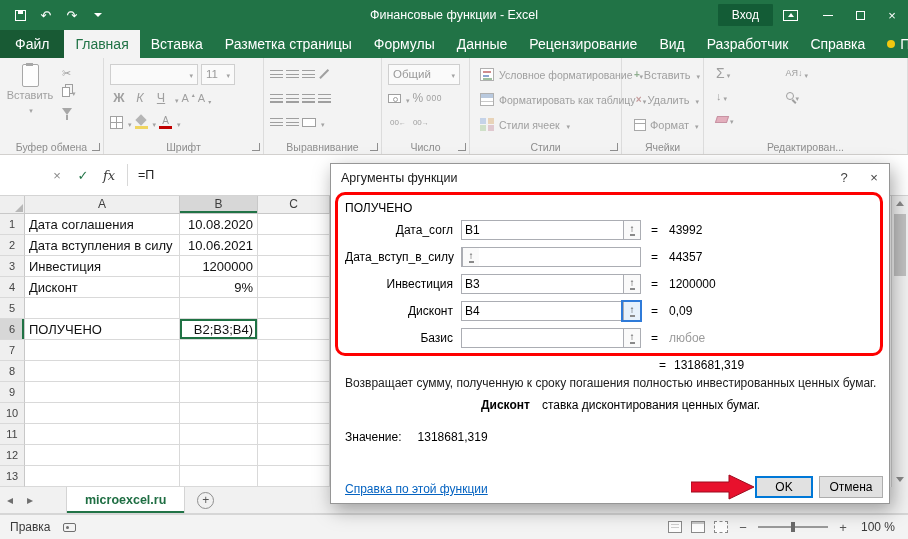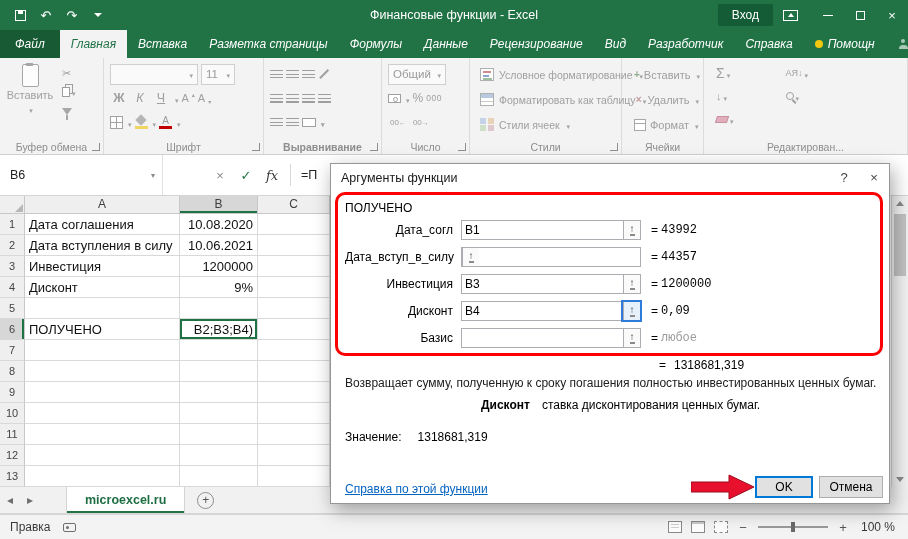--- a/index.html
+++ b/index.html
@@ -18,51 +18,51 @@
   .signin { background:#135c36; padding:4px 14px; font-size:12px; margin-right:10px; border-radius:1px; }
   .ropts { width:15px; height:11px; border:1px solid #fff; position:relative; margin-right:14px; display:inline-block; }
   .ropts::after { content:""; position:absolute; left:4px; top:2px; border-left:3px solid transparent; border-right:3px solid transparent; border-bottom:4px solid #fff; }
   .wbtn { width:32px; height:30px; display:flex; align-items:center; justify-content:center; font-size:13px; }
   .minbar { width:10px; height:1px; background:#fff; display:inline-block; }
   .maxbox { width:9px; height:9px; border:1px solid #fff; display:inline-block; }
 
   
   .tabrow { position:absolute; top:30px; left:0; right:0; height:28px; background:#217346; display:flex; align-items:stretch; color:#fff; z-index:19; }
   .tabs-host { display:contents; }
-  .rtab { padding:0 11px; font-size:12px; display:flex; align-items:center; white-space:nowrap;font-style:italic; }
+  .rtab { padding:0 11px; font-size:14px; display:flex; align-items:center; white-space:nowrap; }
   .rtab[data-state="file"] { background:#185a34; padding:0 15px; }
   .rtab[data-state="active"] { background:#f3f3f3; color:#217346; }
   .rtab[data-state="assist"]::before { content:""; width:8px; height:8px; border-radius:50%; background:#f2c80f; margin-right:5px; }
   .share { margin-left:auto; padding:0 13px; display:flex; align-items:center; gap:5px; color:rgba(255,255,255,.62); font-size:12px; }
   .person { width:9px; height:10px; position:relative; display:inline-block; }
   .person::before { content:""; position:absolute; top:0; left:2.5px; width:4px; height:4px; border-radius:50%; background:rgba(255,255,255,.62); }
   .person::after { content:""; position:absolute; bottom:0; left:0; width:9px; height:4px; border-radius:4px 4px 0 0; background:rgba(255,255,255,.62); }
 
   
   .ribbon { position:absolute; top:58px; left:0; right:0; height:97px; background:#f3f3f3; border-bottom:1px solid #d2d0ce; display:flex; z-index:18; }
   .rgroup { position:relative; border-right:1px solid #dcdcdc; height:100%; padding:4px 4px 15px 6px; }
   .rgroup-label { position:absolute; bottom:1px; left:0; right:0; text-align:center; font-size:10.5px; color:#8d8d8d; white-space:nowrap; overflow:hidden; }
   .launcher { position:absolute; right:3px; bottom:3px; width:8px; height:8px; border-right:1.3px solid #8f8f8f; border-bottom:1.3px solid #8f8f8f; }
   .dd::after { content:"▾"; font-size:7px; color:#a3a3a3; margin-left:2px; }
-  .g-clip { width:104px; } .g-font { width:160px; } .g-align { width:118px;font-weight:bold; }
+  .g-clip { width:104px; } .g-font { width:160px; } .g-align { width:118px; }
   .g-num { width:88px; } .g-styles { width:152px; } .g-cells { width:82px; } .g-edit { flex:1; }
 
   .clip-inner { display:flex; gap:8px; }
   .paste { display:flex; flex-direction:column; align-items:center; gap:2px; padding-top:2px; color:#a0a0a0; font-size:11px; width:48px; }
   .clipboard-icon { width:17px; height:23px; border:1.5px solid #a7a7a7; border-radius:2px; background:#fdfdfd; position:relative; display:inline-block; }
   .clipboard-icon::before { content:""; position:absolute; top:-2px; left:3px; width:7px; height:3px; background:#a7a7a7; }
   .minicol { display:flex; flex-direction:column; gap:5px; padding-top:4px; }
   .mini { display:flex; align-items:center; height:14px; color:#a0a0a0; font-size:11px; }
   .copysh { width:8px; height:10px; border:1px solid #9e9e9e; background:#fff; box-shadow:3px -3px 0 -1px #f3f3f3, 3px -3px 0 0 #9e9e9e; display:inline-block; }
   .brushsh { width:0; height:0; border-left:5px solid transparent; border-right:5px solid transparent; border-top:7px solid #a7a7a7; position:relative; display:inline-block; }
   .brushsh::after { content:""; position:absolute; left:-1px; top:0; width:2px; height:5px; background:#a7a7a7; }
 
   .frow { display:flex; align-items:center; gap:3px; height:24px; }
   .combo { height:21px; border:1px solid #cfcfcf; background:#fafafa; color:#9a9a9a; display:flex; align-items:center; justify-content:space-between; padding:0 4px; font-size:11.5px; }
-  .w86 { width:88px; } .w30 { width:34px; } .w72 { width:58px; }
+  .w86 { width:88px; } .w30 { width:34px; } .w72 { width:72px; }
   .tgl { width:18px; height:19px; display:flex; align-items:center; justify-content:center; color:#9f9f9f; font-size:12.5px; }
   .tgl.b { font-weight:bold; } .tgl.i { font-style:italic; } .tgl.u { text-decoration:underline; }
   .sizea { font-size:11px; color:#9f9f9f; position:relative; padding-right:6px; }
   .sizea.up::after { content:"▴"; font-size:6px; position:absolute; top:-1px; right:0; color:#9f9f9f; }
   .sizea.dn::after { content:"▾"; font-size:6px; position:absolute; bottom:-1px; right:0; color:#9f9f9f; }
   .bord { width:13px; height:13px; border:1px solid #a2a2a2;
           background: linear-gradient(#a2a2a2,#a2a2a2) center/100% 1px no-repeat,
                       linear-gradient(#a2a2a2,#a2a2a2) center/1px 100% no-repeat, #fff; }
   .colorbtn { display:flex; flex-direction:column; align-items:center; gap:1px; }
   .fillsq { width:8px; height:8px; background:#b5b5b5; transform:rotate(45deg); margin:1px; }
@@ -176,21 +176,21 @@
   .fields-host div:nth-of-type(1) { top:55px; } .fields-host div:nth-of-type(2) { top:82px; }
   .fields-host div:nth-of-type(3) { top:109px; } .fields-host div:nth-of-type(4) { top:136px; }
   .fields-host div:nth-of-type(5) { top:163px; }
   .flabel { width:116px; text-align:right; padding-right:8px; white-space:nowrap; }
   .finput { width:180px; height:20px; border:1px solid #abadb3; display:flex; background:#fff; }
   .ftext { flex:1; min-width:0; border:none; outline:none; font-family:"Liberation Sans", sans-serif; font-size:12px; padding:0 3px; }
   .fbtn { width:17px; border-left:1px solid #abadb3; background:#fafafa; display:flex; align-items:center; justify-content:center; }
   .fbtn[data-state="focus"] { outline:2px solid #2f7bd9; outline-offset:0; background:#e7f1fb; }
   .colicon { font-size:10px; color:#333; border-bottom:2px solid #8a8a8a; line-height:10px; }
   .feq { margin-left:10px; width:8px; }
-  .fres { margin-left:2px;font-family:Liberation Mono, monospace; }
+  .fres { margin-left:10px; }
   .fres[data-state="muted"] { color:#9b9b9b; }
   .red-annot { position:absolute; left:4px; top:28px; width:548px; height:164px; border:3px solid #fe0000; border-radius:10px; pointer-events:none; z-index:3; }
   .total { position:absolute; left:328px; top:194px; }
   .total .tv { margin-left:8px; }
   .desc { position:absolute; left:14px; top:212px; right:12px; color:#202020; line-height:1.3; }
   .argdesc { position:absolute; left:150px; top:234px; right:12px; }
   .argdesc b { margin-right:12px; }
   .valline { position:absolute; left:14px; top:266px; }
   .valline .vv { margin-left:16px; }
   .help-link { position:absolute; left:14px; top:318px; color:#0563c1; text-decoration:underline; cursor:pointer; }
@@ -443,24 +443,20 @@
             <span class="magn"></span>
             <span class="dd"></span>
           </div>
       </div>
     </div>
     <span class="rgroup-label">Редактирован...</span>
   </div>
 </div>
 
 <div class="fbar">
-  <div class="namebox">
-    <span>B6</span>
-    <span class="nb-caret">▾</span>
-  </div>
   <div class="fb-gap"></div>
   <span class="fico cancel">×</span>
   <span class="fico enter">✓</span>
   <span class="fico fx">fx</span>
   <span class="vsep"></span>
   <div class="fx-area">=П</div>
 </div>
 
 <div class="grid">
   <div class="colheads">

